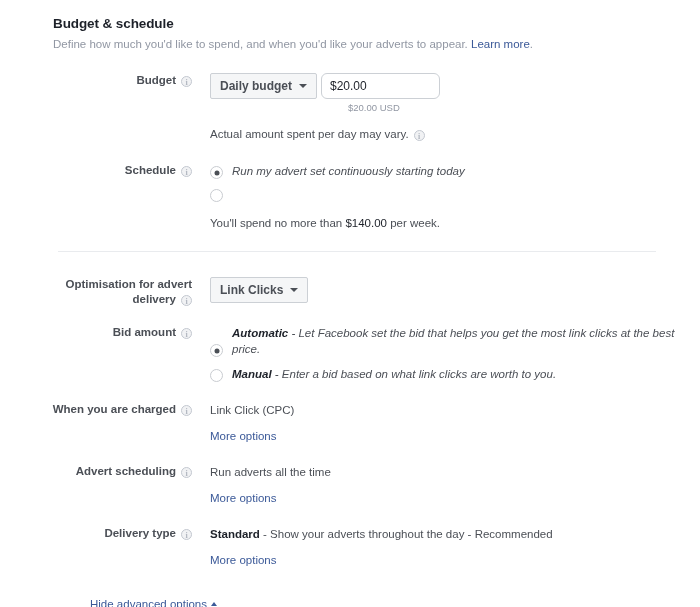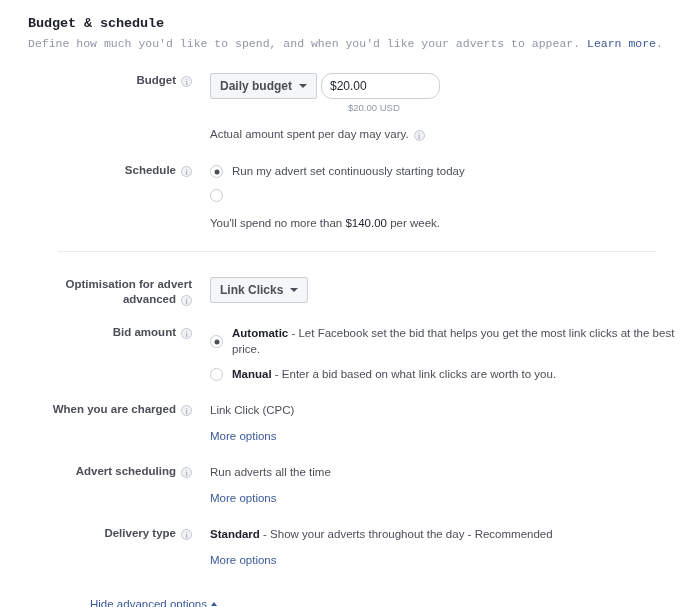--- a/index.html
+++ b/index.html
@@ -18,22 +18,21 @@
   .page {
     position: relative;
     width: 700px;
     height: 607px;
     box-sizing: border-box;
     padding: 0;
   }
 
   
   .header {
-    padding: 16px 0 0 28px;
-    font-family: Liberation Mono, monospace;
+    padding: 16px 0 0 53px;
   }
   .section-title {
     font-size: 13.5px;
     font-weight: bold;
     color: #1d2129;
     letter-spacing: -0.1px;
     margin: 0 0 6px 0;
   }
   .section-sub {
     font-size: 11.5px;
@@ -126,21 +125,21 @@
     border-right: 3.5px solid transparent;
     border-bottom: 4px solid #3b5998;
     vertical-align: 2px;
   }
   .text-input {
     width: 119px;
     height: 26px;
     margin-left: 4px;
     padding: 0 8px;
     border: 1px solid #ccd0d5;
-    border-radius: 11px;
+    border-radius: 6px;
     background: #ffffff;
     font-family: "Liberation Sans", sans-serif;
     font-size: 12px;
     color: #1d2129;
     box-sizing: border-box;
     outline: none;
   }
   .helper-under-input {
     font-size: 9.5px;
     color: #9197a3;
@@ -150,22 +149,23 @@
   .note-line {
     font-size: 11.5px;
     color: #4b4f56;
     margin-top: 15px;
   }
   .note-line b { font-weight: normal; color: #1d2129; }
 
   
   .radio-row {
     display: flex;
-    align-items: center;
+    align-items: flex-end;
     margin-bottom: 9px;
+    font-style: italic;
   }
   .radio-row:last-child { margin-bottom: 0; }
   .radio {
     flex: 0 0 auto;
     width: 13px;
     height: 13px;
     border-radius: 50%;
     border: 1px solid #c9ccd1;
     background: #ffffff;
     margin-right: 9px;
@@ -285,21 +285,21 @@
       </div>
     </div>
   </div>
 
   <div class="divider"></div>
 
   <div class="row mt-optim">
     <div class="label-col">
       <div>Optimisation for advert</div>
       <div>
-        <span class="lbl-text">advanced</span><span class="info-icon">i</span>
+        <span class="lbl-text">delivery</span><span class="info-icon">i</span>
       </div>
     </div>
     <div class="field-col">
       <div class="select-btn">
         <span>Link Clicks</span>
         <span class="caret-down"></span>
       </div>
     </div>
   </div>
 

